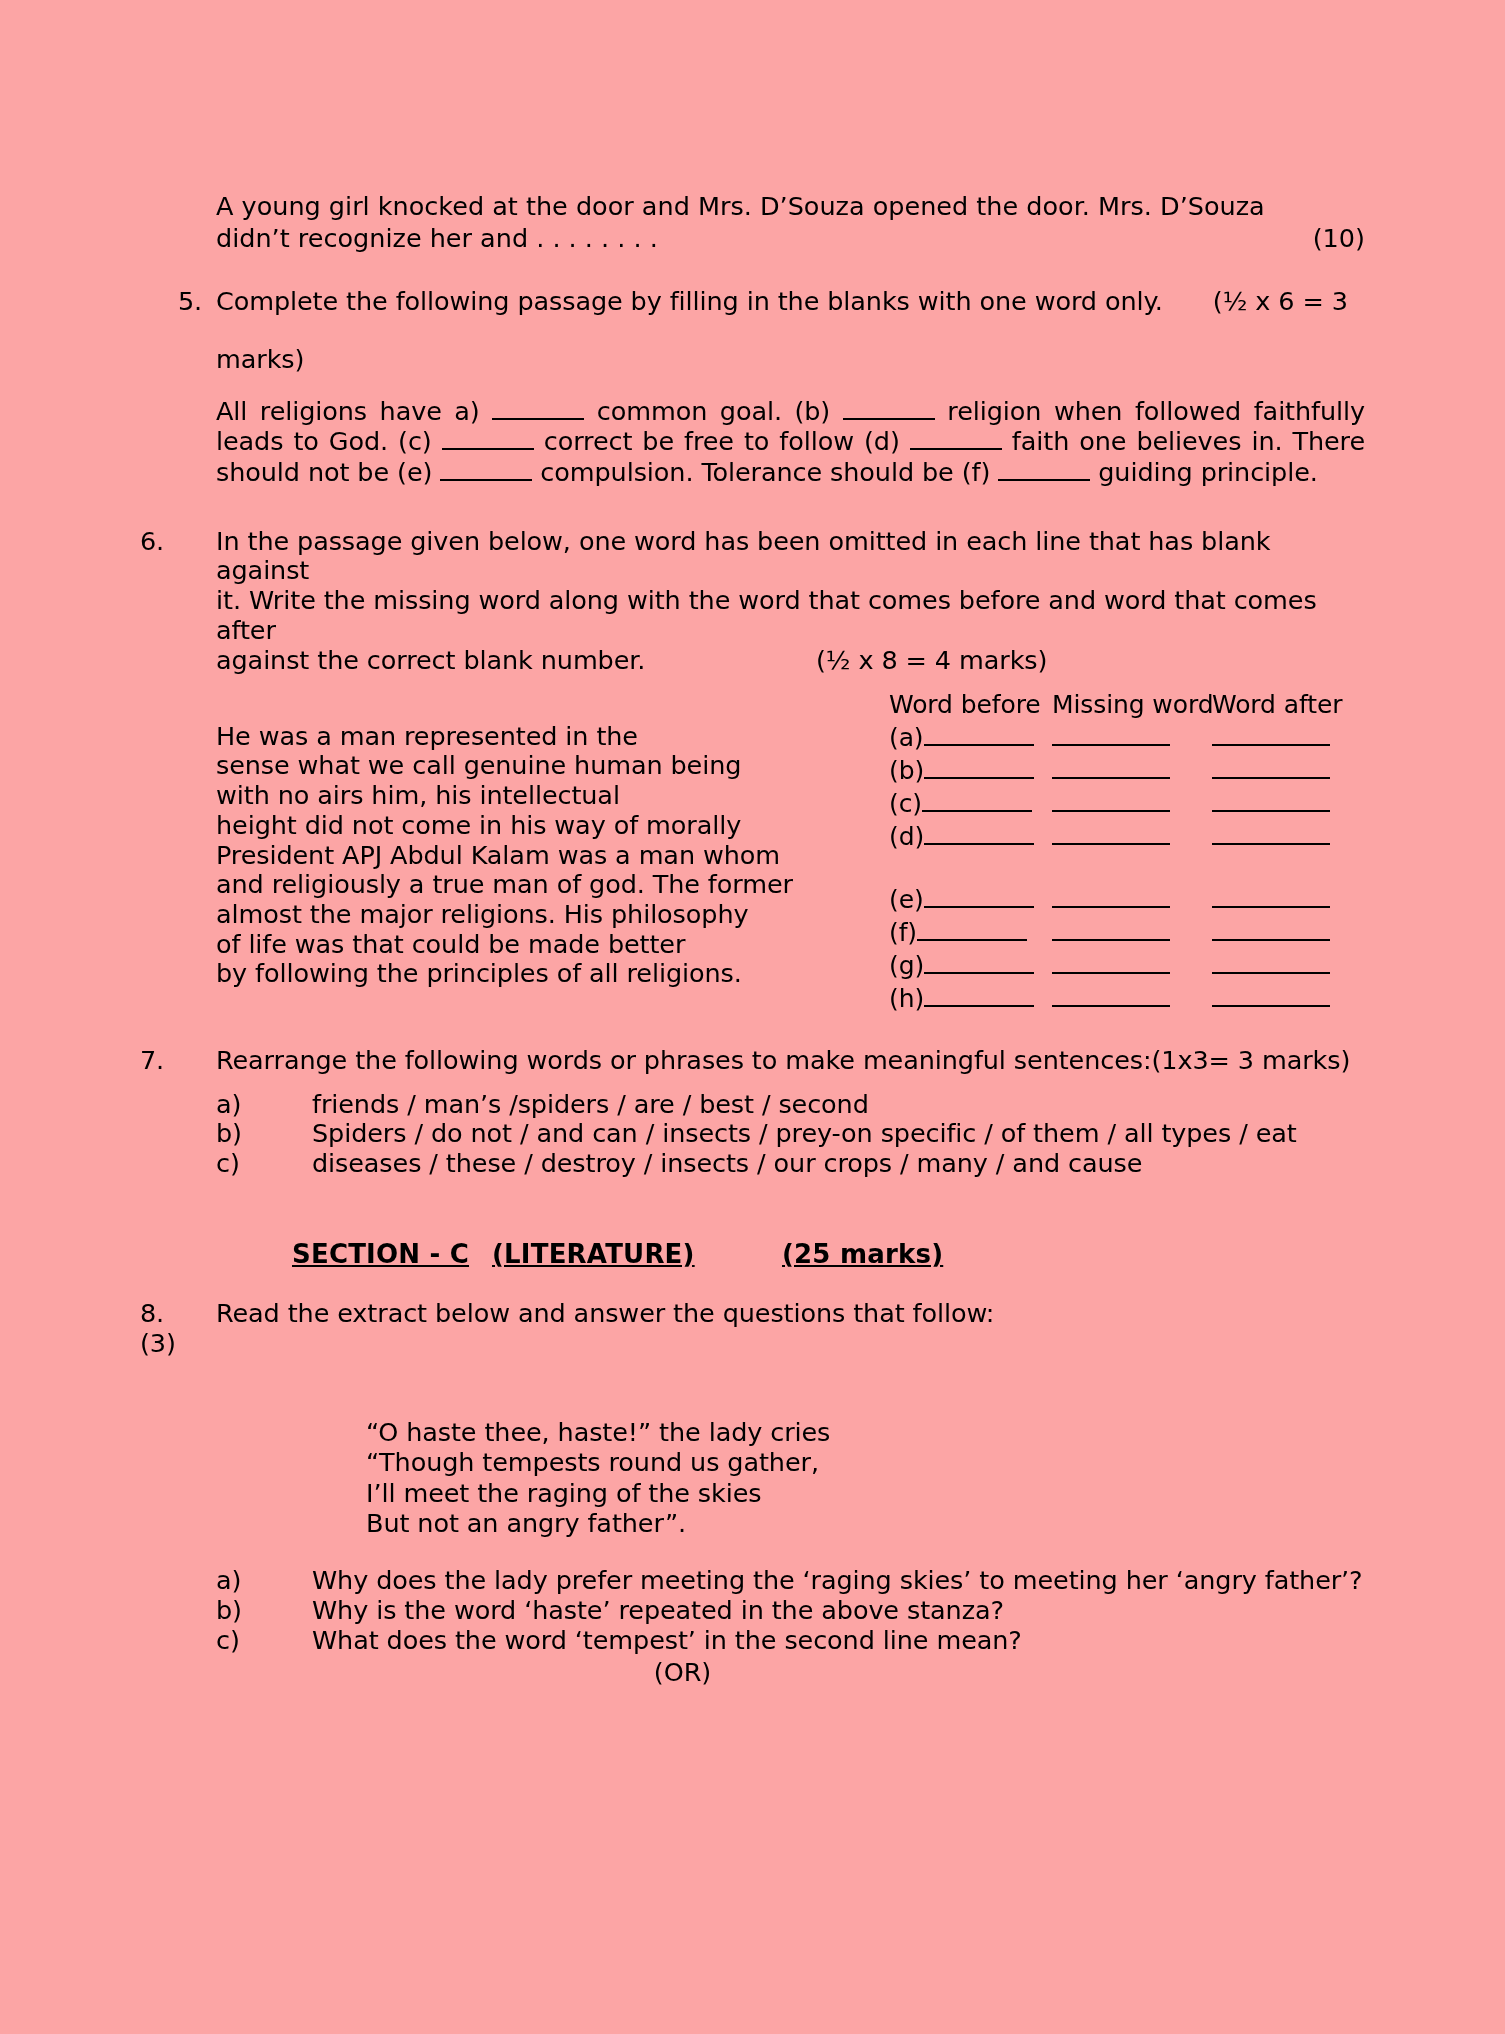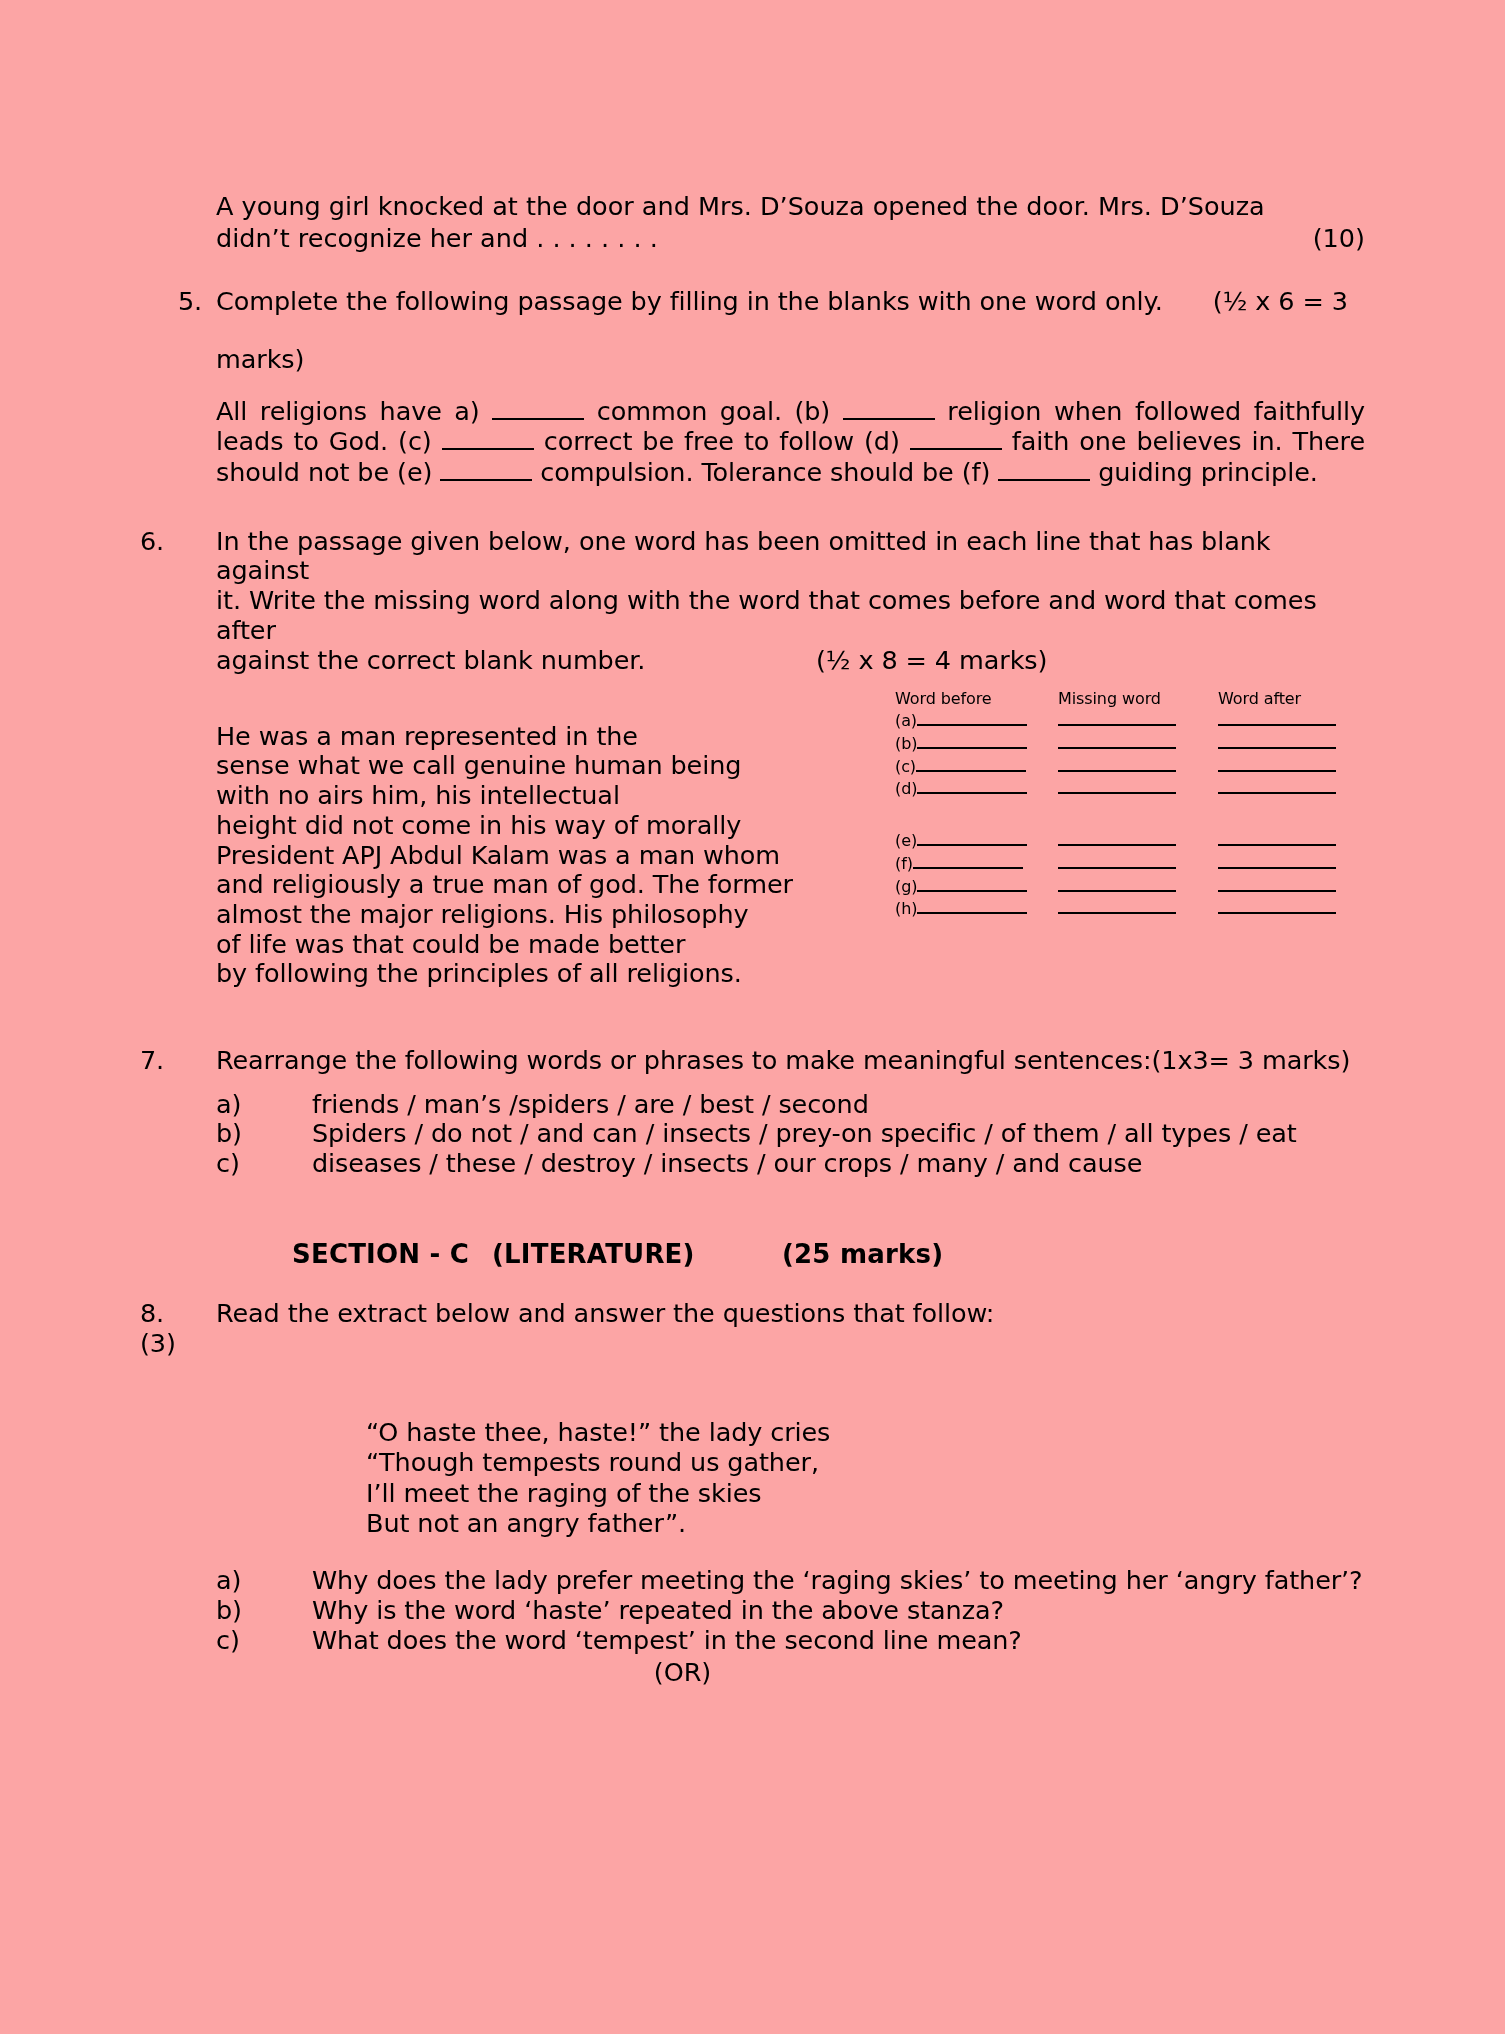--- a/index.html
+++ b/index.html
@@ -93,24 +93,24 @@
     margin-left: 76px;
     min-height: 300px;
   }
   .q6-passage {
     font-size: 25.5px;
     line-height: 1.165;
     width: 640px;
   }
   .q6-table {
     position: absolute;
-    right: 0;
+    right: 6px;
     top: -32px;
     width: 470px;
-    font-size: 16px;
+    font-size: 25px;
     line-height: 1.165;
   }
   .q6-head {
     display: flex;
     white-space: nowrap;
   }
   .q6-head span { display: inline-block; }
   .col-a { width: 163px; }
   .col-b { width: 160px; }
   .col-c { width: 147px; }
@@ -147,20 +147,21 @@
   .q7item .mk { flex: 0 0 96px; }
 
   
   .section-head {
     margin-top: 60px;
     margin-left: 152px;
     font-weight: bold;
     font-size: 26px;
     letter-spacing: 0.2px;
     display: flex;
+    text-decoration: underline;
   }
   .section-head .sh-1 { width: 200px; }
   .section-head .sh-2 { width: 290px; }
   .section-head .sh-3 { }
 
   
   .poem {
     margin-top: 44px;
     margin-left: 226px;
     font-size: 25.5px;

